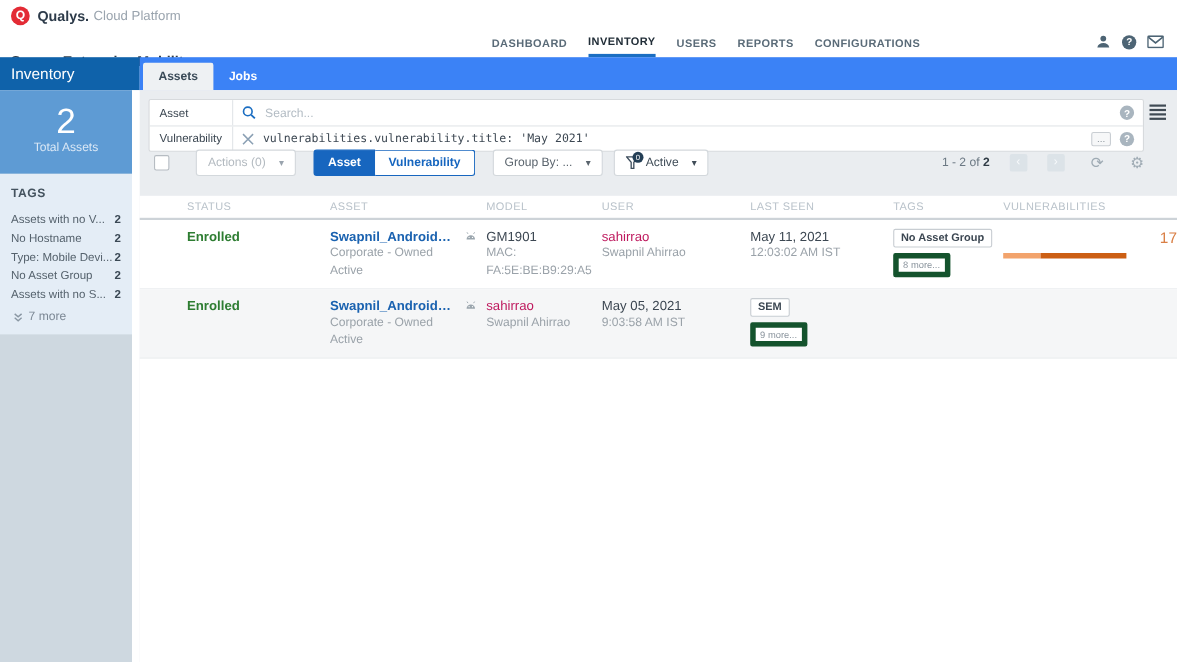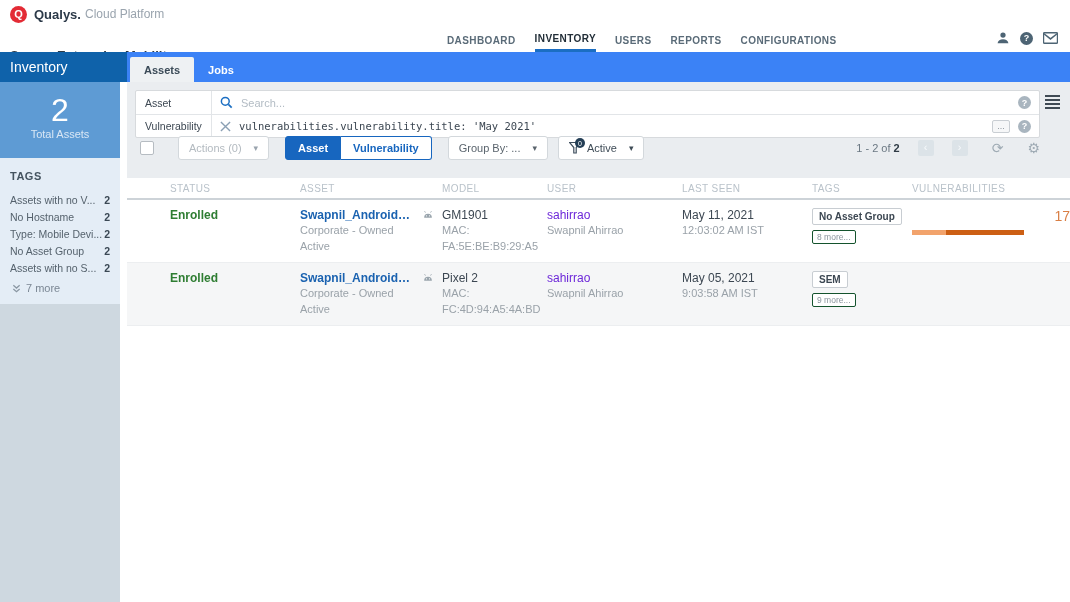--- a/index.html
+++ b/index.html
@@ -85,24 +85,24 @@
   .tgrid { display:grid; grid-template-columns:35px 130px 120px 22px 105px 135px 130px 100px auto; }
   .thead { height:22px; align-items:center; border-bottom:2px solid #cdd3d8; }
   .th { font-size:10px; letter-spacing:.4px; color:#b9c2ca; padding-left:8px; white-space:nowrap; }
   .trow { padding-top:8px; padding-bottom:8px; border-bottom:1px solid #eceef0; cursor:pointer; }
   .trow.alt { background:#f5f6f7; }
   .td { padding-left:8px; font-size:12px; }
   .status-txt { color:#2e7d32; font-weight:bold; }
   .asset-link { color:#1a62b0; font-weight:bold; white-space:nowrap; overflow:hidden; text-overflow:ellipsis; cursor:pointer; }
   .sub { font-size:11px; color:#9aa2a9; line-height:16px; }
   .model-name { color:#3c4752; }
-  .user-name { color:#6d28d9; }
+  .user-name { color:#be185d; }
   .date-main { color:#3c4752; }
   .tagbadge { display:inline-block; border:1px solid #c8cdd2; border-radius:2px; background:#fff; font-size:10px; font-weight:bold; color:#3c4752; padding:2px 6px; white-space:nowrap; }
-  .morebadge { display:inline-block; border:1px solid #14532d; border-radius:2px; background:#fff; font-size:8.5px; color:#8a949d; padding:1px 4px; margin-top:5px; white-space:nowrap; cursor:pointer; }
+  .morebadge { display:inline-block; border:5px solid #14532d; border-radius:2px; background:#fff; font-size:8.5px; color:#8a949d; padding:1px 4px; margin-top:5px; white-space:nowrap; cursor:pointer; }
   .vuln-count { font-size:14px; cursor:pointer;text-align:right; }
   .vuln-bar { width:112px; height:5px; margin-top:6px; display:flex; }
   .vuln-bar div { height:5px; }
   .android-cell { display:flex; justify-content:flex-end; padding-top:2px; }
 </style>
 </head>
 <body>
 
 <div class="topbar">
   <div class="logo-circle">Q</div>
@@ -323,24 +323,20 @@
             <g fill="#9aa5ad">
               <path d="M2.5 9 a4.5 4.5 0 0 1 9 0 z"></path>
               <line x1="4" y1="3" x2="3" y2="1.4" stroke="#9aa5ad" stroke-width="1"></line>
               <line x1="10" y1="3" x2="11" y2="1.4" stroke="#9aa5ad" stroke-width="1"></line>
             </g>
             <circle cx="5.2" cy="6.8" r="0.7" fill="#fff"></circle>
             <circle cx="8.8" cy="6.8" r="0.7" fill="#fff"></circle>
           </svg>
       </div>
       <div class="td">
-        <div class="model-name">Pixel 2</div>
-        <div class="sub">MAC: FC:4D:94:A5:4A:BD</div>
-      </div>
-      <div class="td">
         <div class="user-name">sahirrao</div>
         <div class="sub">Swapnil Ahirrao</div>
       </div>
       <div class="td">
         <div class="date-main">May 05, 2021</div>
         <div class="sub">9:03:58 AM IST</div>
       </div>
       <div class="td">
         <span class="tagbadge">SEM</span><br>
         <span class="morebadge">9 more...</span>

